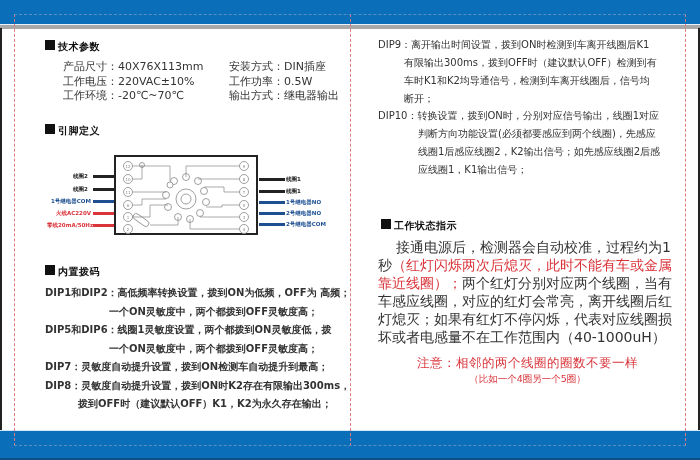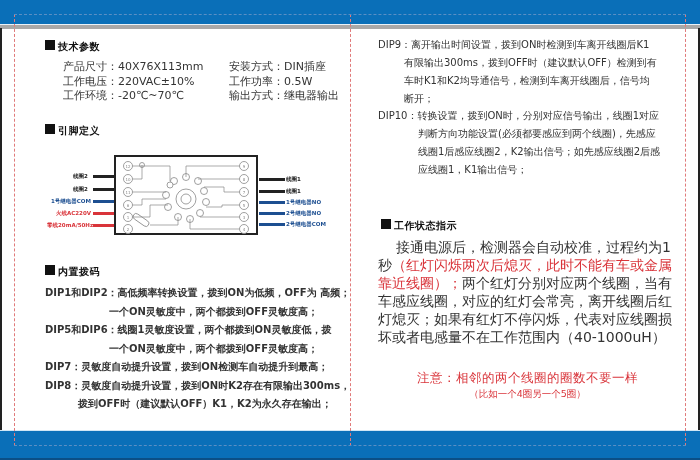--- a/index.html
+++ b/index.html
@@ -25,21 +25,21 @@
   .ind-dip8 { padding-left:33px; }
 
   .rdip { position:absolute; left:378px; font-size:10px; color:#333; }
   .rline { height:18px; line-height:18px; white-space:nowrap; }
   .rind9 { padding-left:26px; }
   .rind10 { padding-left:40px; }
 
   .status { position:absolute; left:378px; top:238px; width:300px; font-size:14px; line-height:18px; color:#333; }
   .status .red { color:#d9343a; }
 
-  .note { position:absolute; left:355px; top:370px; width:345px; text-align:center; color:#d9343a; }
+  .note { position:absolute; left:355px; top:355px; width:345px; text-align:center; color:#d9343a; }
   .note .n1 { font-size:12.5px; letter-spacing:0.5px; }
   .note .n2 { font-size:9.5px; margin-top:1px; }
 
   .pin-label { position:absolute; font-size:5.5px; font-weight:bold; white-space:nowrap; }
   .pin-wire { position:absolute; width:26px; height:3px; }
 </style>
 </head>
 <body>
 
 <div class="top-band"></div>

